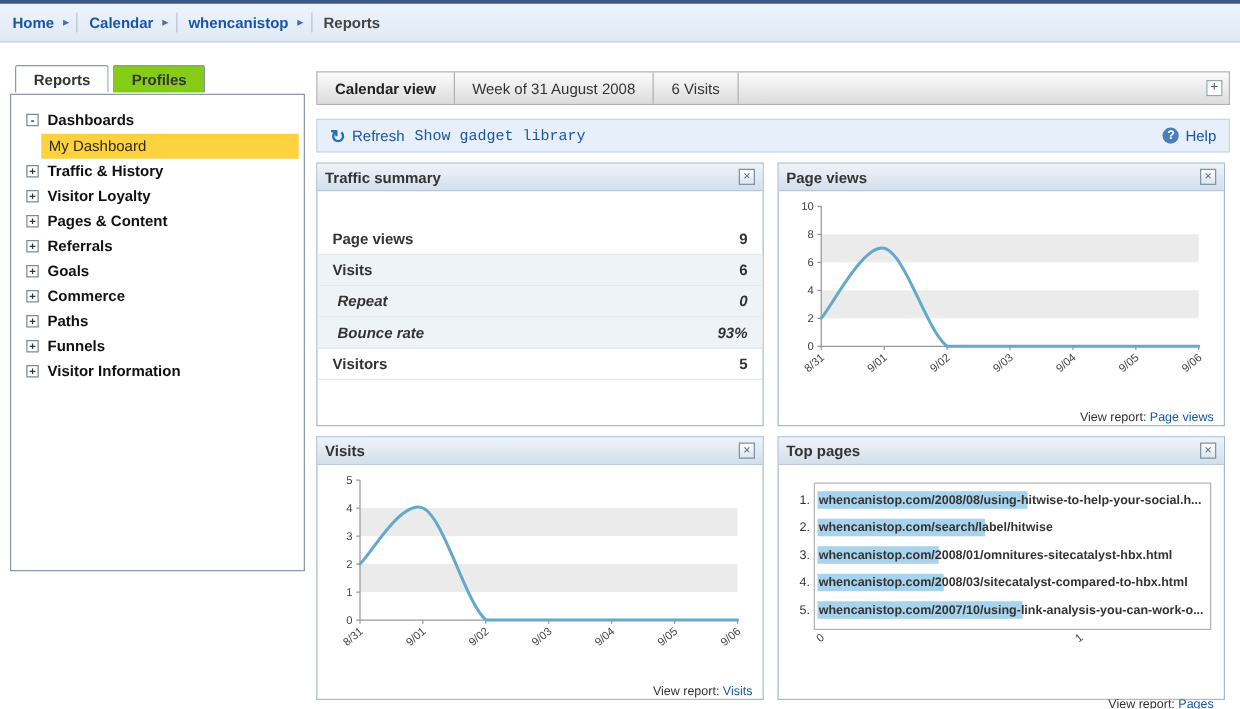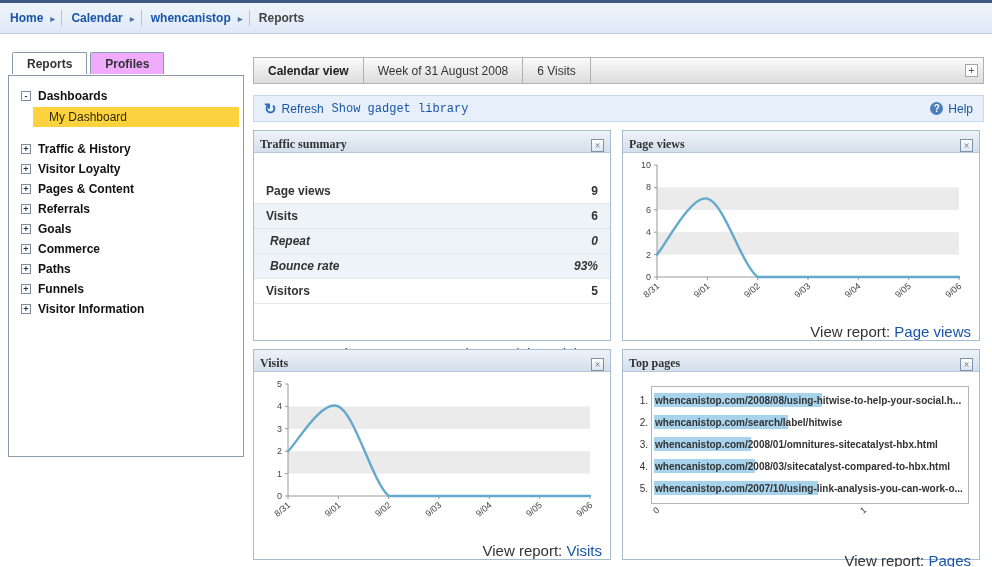--- a/index.html
+++ b/index.html
@@ -14,29 +14,29 @@
   .crumb { font-weight:bold; }
   .crumb.link { color:#1a55a8; cursor:pointer; }
   .crumb.current { color:#444; }
   .crumb-sep { color:#4a6ea9; font-size:10px; margin:0 6px 0 7px; }
   .crumb-div { width:1px; height:16px; background:#b6c4d8; margin-right:9px; }
 
   
   .sidebar { position:absolute; left:8px; top:52px; width:236px; bottom:0; }
   .tabs { position:relative; z-index:2; display:flex; gap:3px; margin:0 0 -1px 4px; }
   .tab { padding:4px 14px 3px; border:1px solid #8a99ab; border-bottom:none;
-    background:#f0abfc; font-weight:bold; color:#333; border-radius:2px 2px 0 0; cursor:pointer; }
+    background:#84cc16; font-weight:bold; color:#333; border-radius:2px 2px 0 0; cursor:pointer; }
   .tab.active { background:#fff; }
   .tree-panel { position:absolute; top:23px; bottom:0; left:0; right:0;
     background:#fff; border:1px solid #8a99ab; padding-top:10px; }
   .tree-row { display:flex; align-items:center; gap:7px; padding:3px 6px 3px 12px; cursor:pointer; }
   .tree-label { font-weight:bold; color:#111; }
   .tree-box { width:10px; height:10px; border:1px solid #7d8a99; background:#fff;
     font-size:9px; line-height:8px; text-align:center; color:#333; font-weight:bold; flex:0 0 auto; }
-  .tree-row.child { margin:1px 4px 12px 24px; background:#fcd33e; padding:3px 16px; }
+  .tree-row.child { margin:1px 4px 0 24px; background:#fcd33e; padding:3px 6px; }
   .tree-row.child .tree-label { font-weight:normal; color:#332b00; }
 
   
   .main { position:absolute; left:253px; top:57px; width:731px; height:510px; }
 
   .calendar-bar { position:absolute; left:0; top:0; width:731px; height:27px;
     background:linear-gradient(#fbfbfb,#dcdcdc); border:1px solid #b2b2b2;
     display:flex; align-items:stretch; }
   .cal-cell { display:flex; align-items:center; padding:0 14px; border-right:1px solid #b2b2b2; }
   .cal-title { font-weight:bold; color:#222; cursor:pointer; }
@@ -54,27 +54,27 @@
     background:#4a7ebe; color:#fff; font-size:10px; font-weight:bold; line-height:13px;
     text-align:center; cursor:pointer; }
 
   
   .gadget { position:absolute; width:358px; height:211px; border:1px solid #a8bccf; background:#fff; }
   .g-traffic   { left:0;     top:73px; }
   .g-pageviews { left:369px; top:73px; }
   .g-visits    { left:0;     top:292px; }
   .g-toppages  { left:369px; top:292px; }
   .gadget-header { height:22px; background:linear-gradient(#eef3f9,#d3dfec);
-    border-bottom:1px solid #b9c7d8; display:flex; align-items:flex-end; padding:0 6px; cursor:move;font-family:Liberation Serif, serif; }
+    border-bottom:1px solid #b9c7d8; display:flex; align-items:center; padding:0 6px; cursor:move; }
   .gadget-title { font-weight:bold; color:#333; }
   .gadget-close { margin-left:auto; width:13px; height:13px; border:1px solid #7f93a8;
     background:linear-gradient(#fff,#dde5ee); color:#55657a; font-size:10px; line-height:11px;
     text-align:center; cursor:pointer; }
   .gadget-body { position:relative; height:188px; }
-  .view-report { position:absolute; right:8px; bottom:5px; font-size:15px; }
+  .view-report { position:absolute; right:8px; bottom:5px; font-size:10px; }
   .vr-label { color:#333; }
   .vr-link { color:#1a55a8; cursor:pointer; }
   .vr-sep { color:#1a55a8; margin:0 3px; }
 
   
   .ts-rows { margin-top:26px; }
   .ts-row { display:flex; justify-content:space-between; padding:5px 12px 5px 12px;
     border-bottom:1px solid #e4e9f0; font-weight:bold; color:#333; }
   .ts-row.shaded { background:#eef3f8; }
   .ts-row.indent { padding-left:16px;font-style:italic; }

